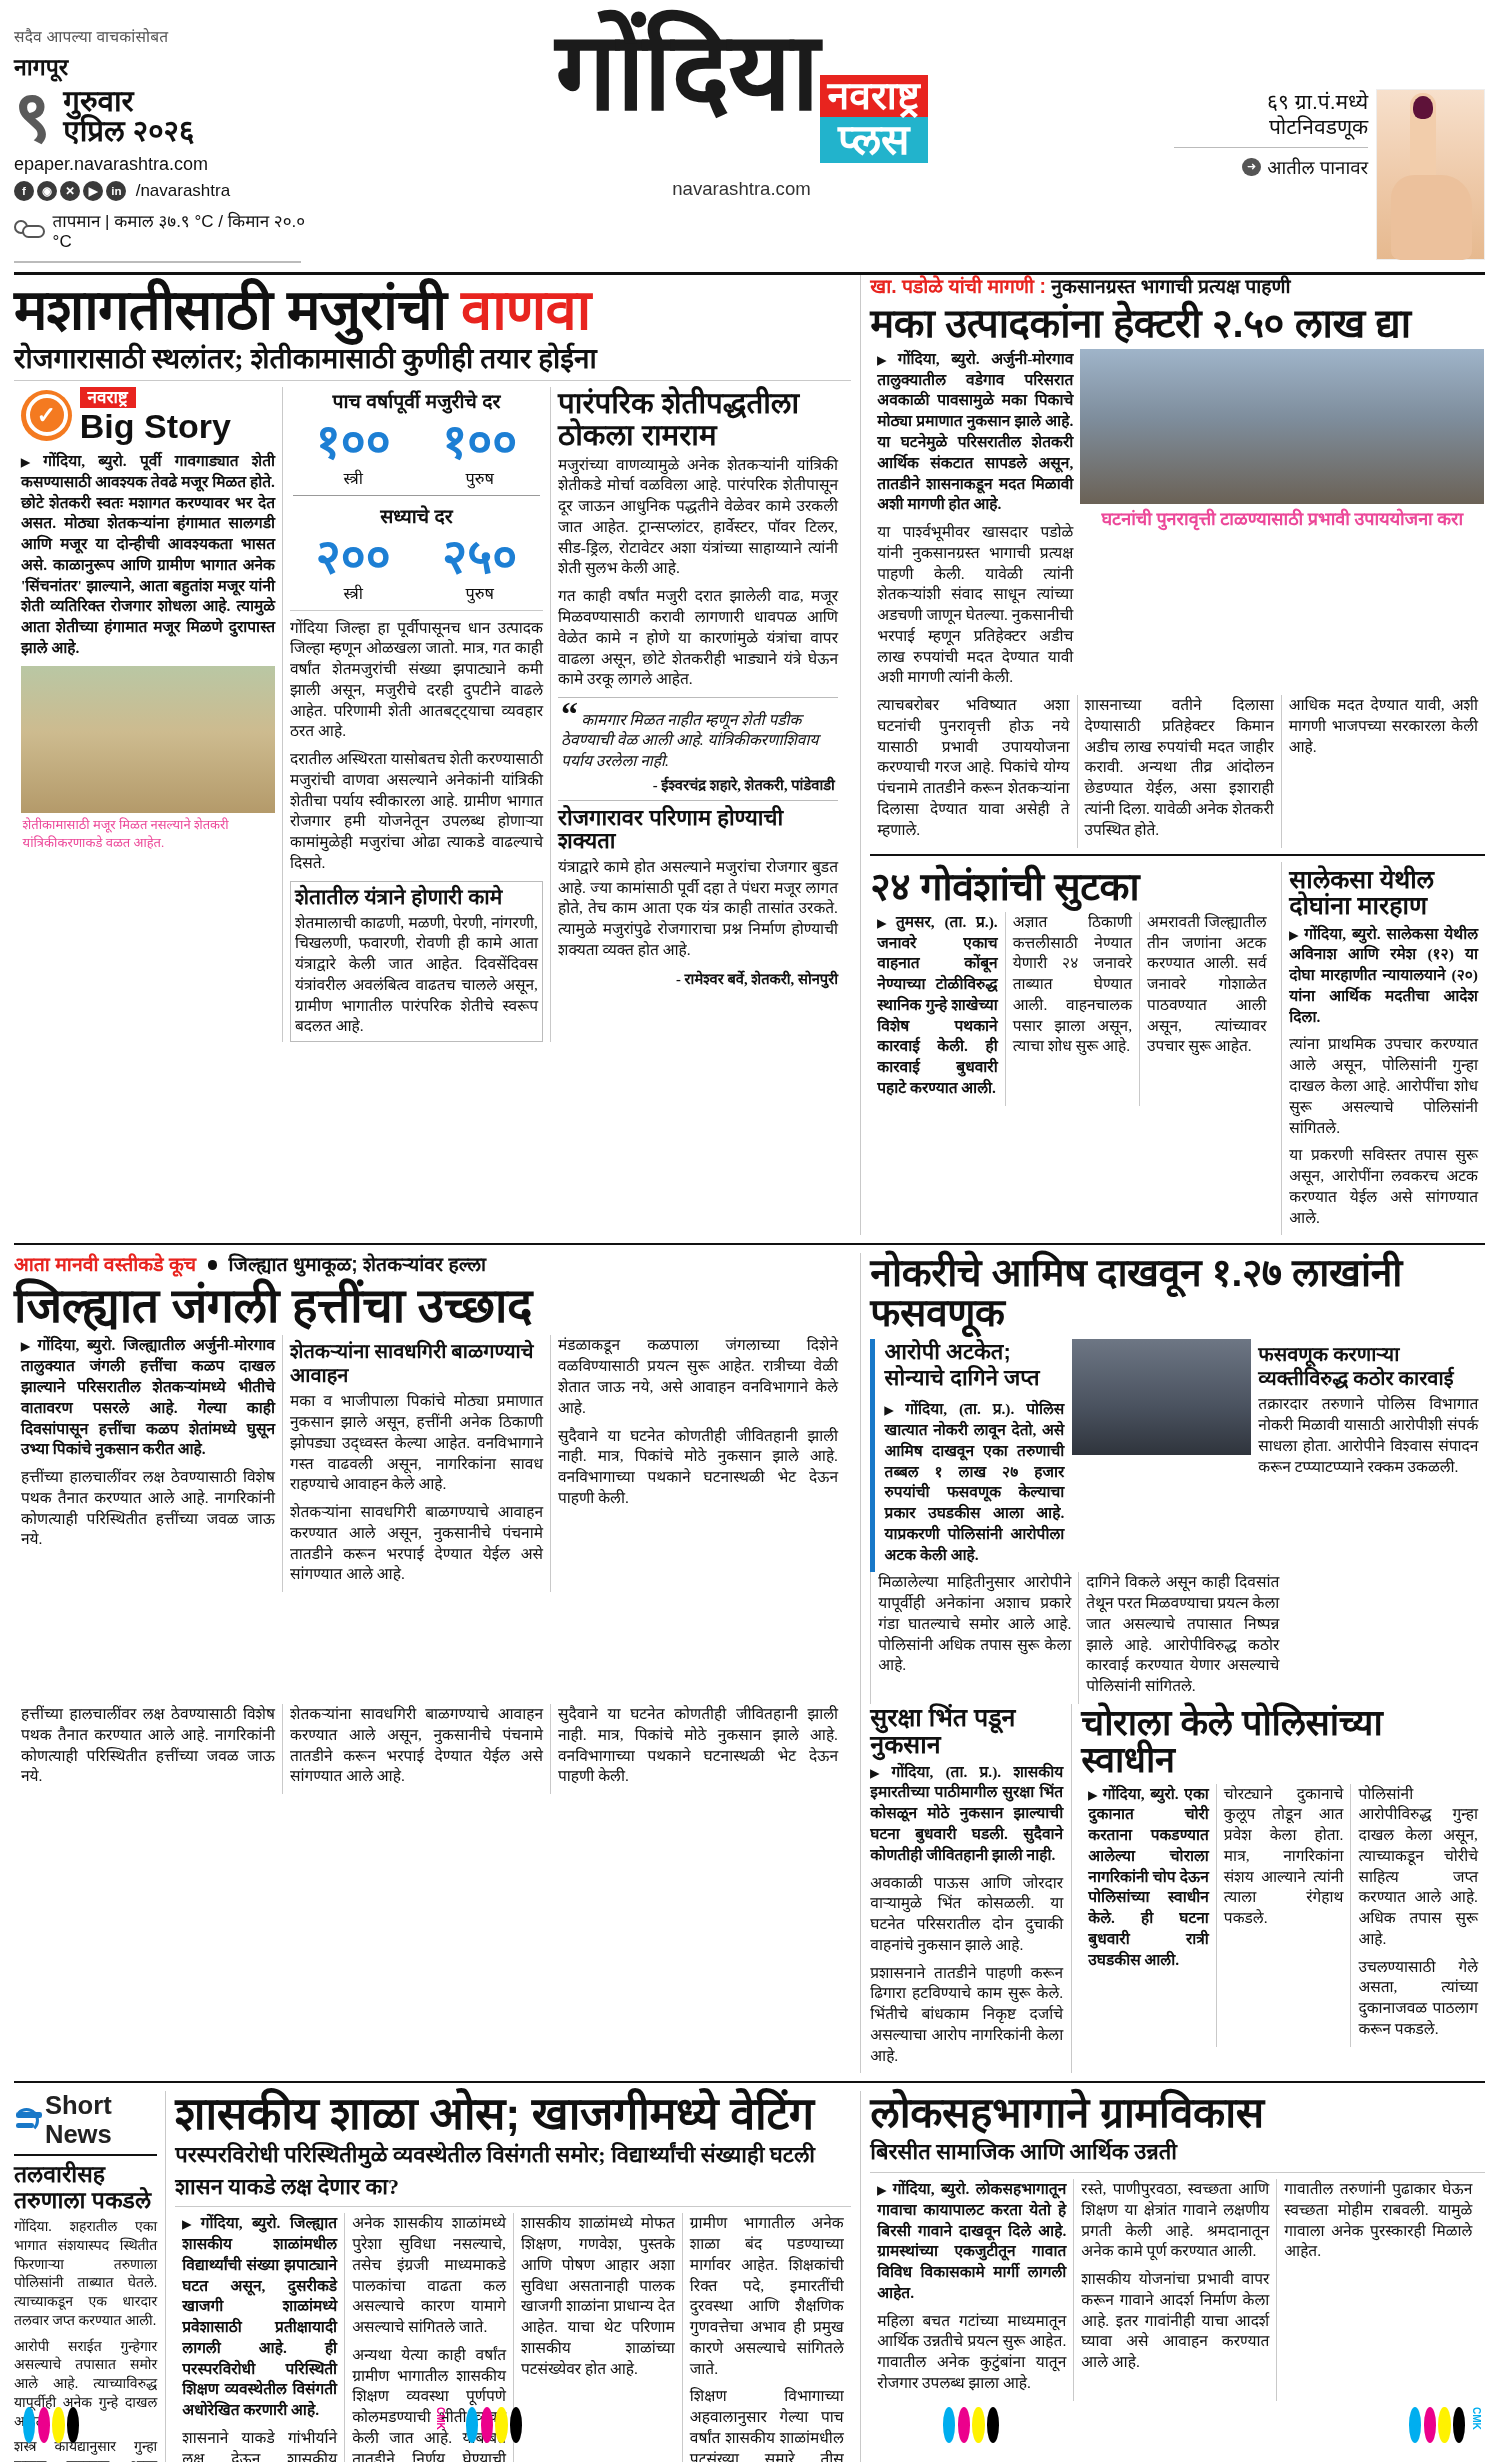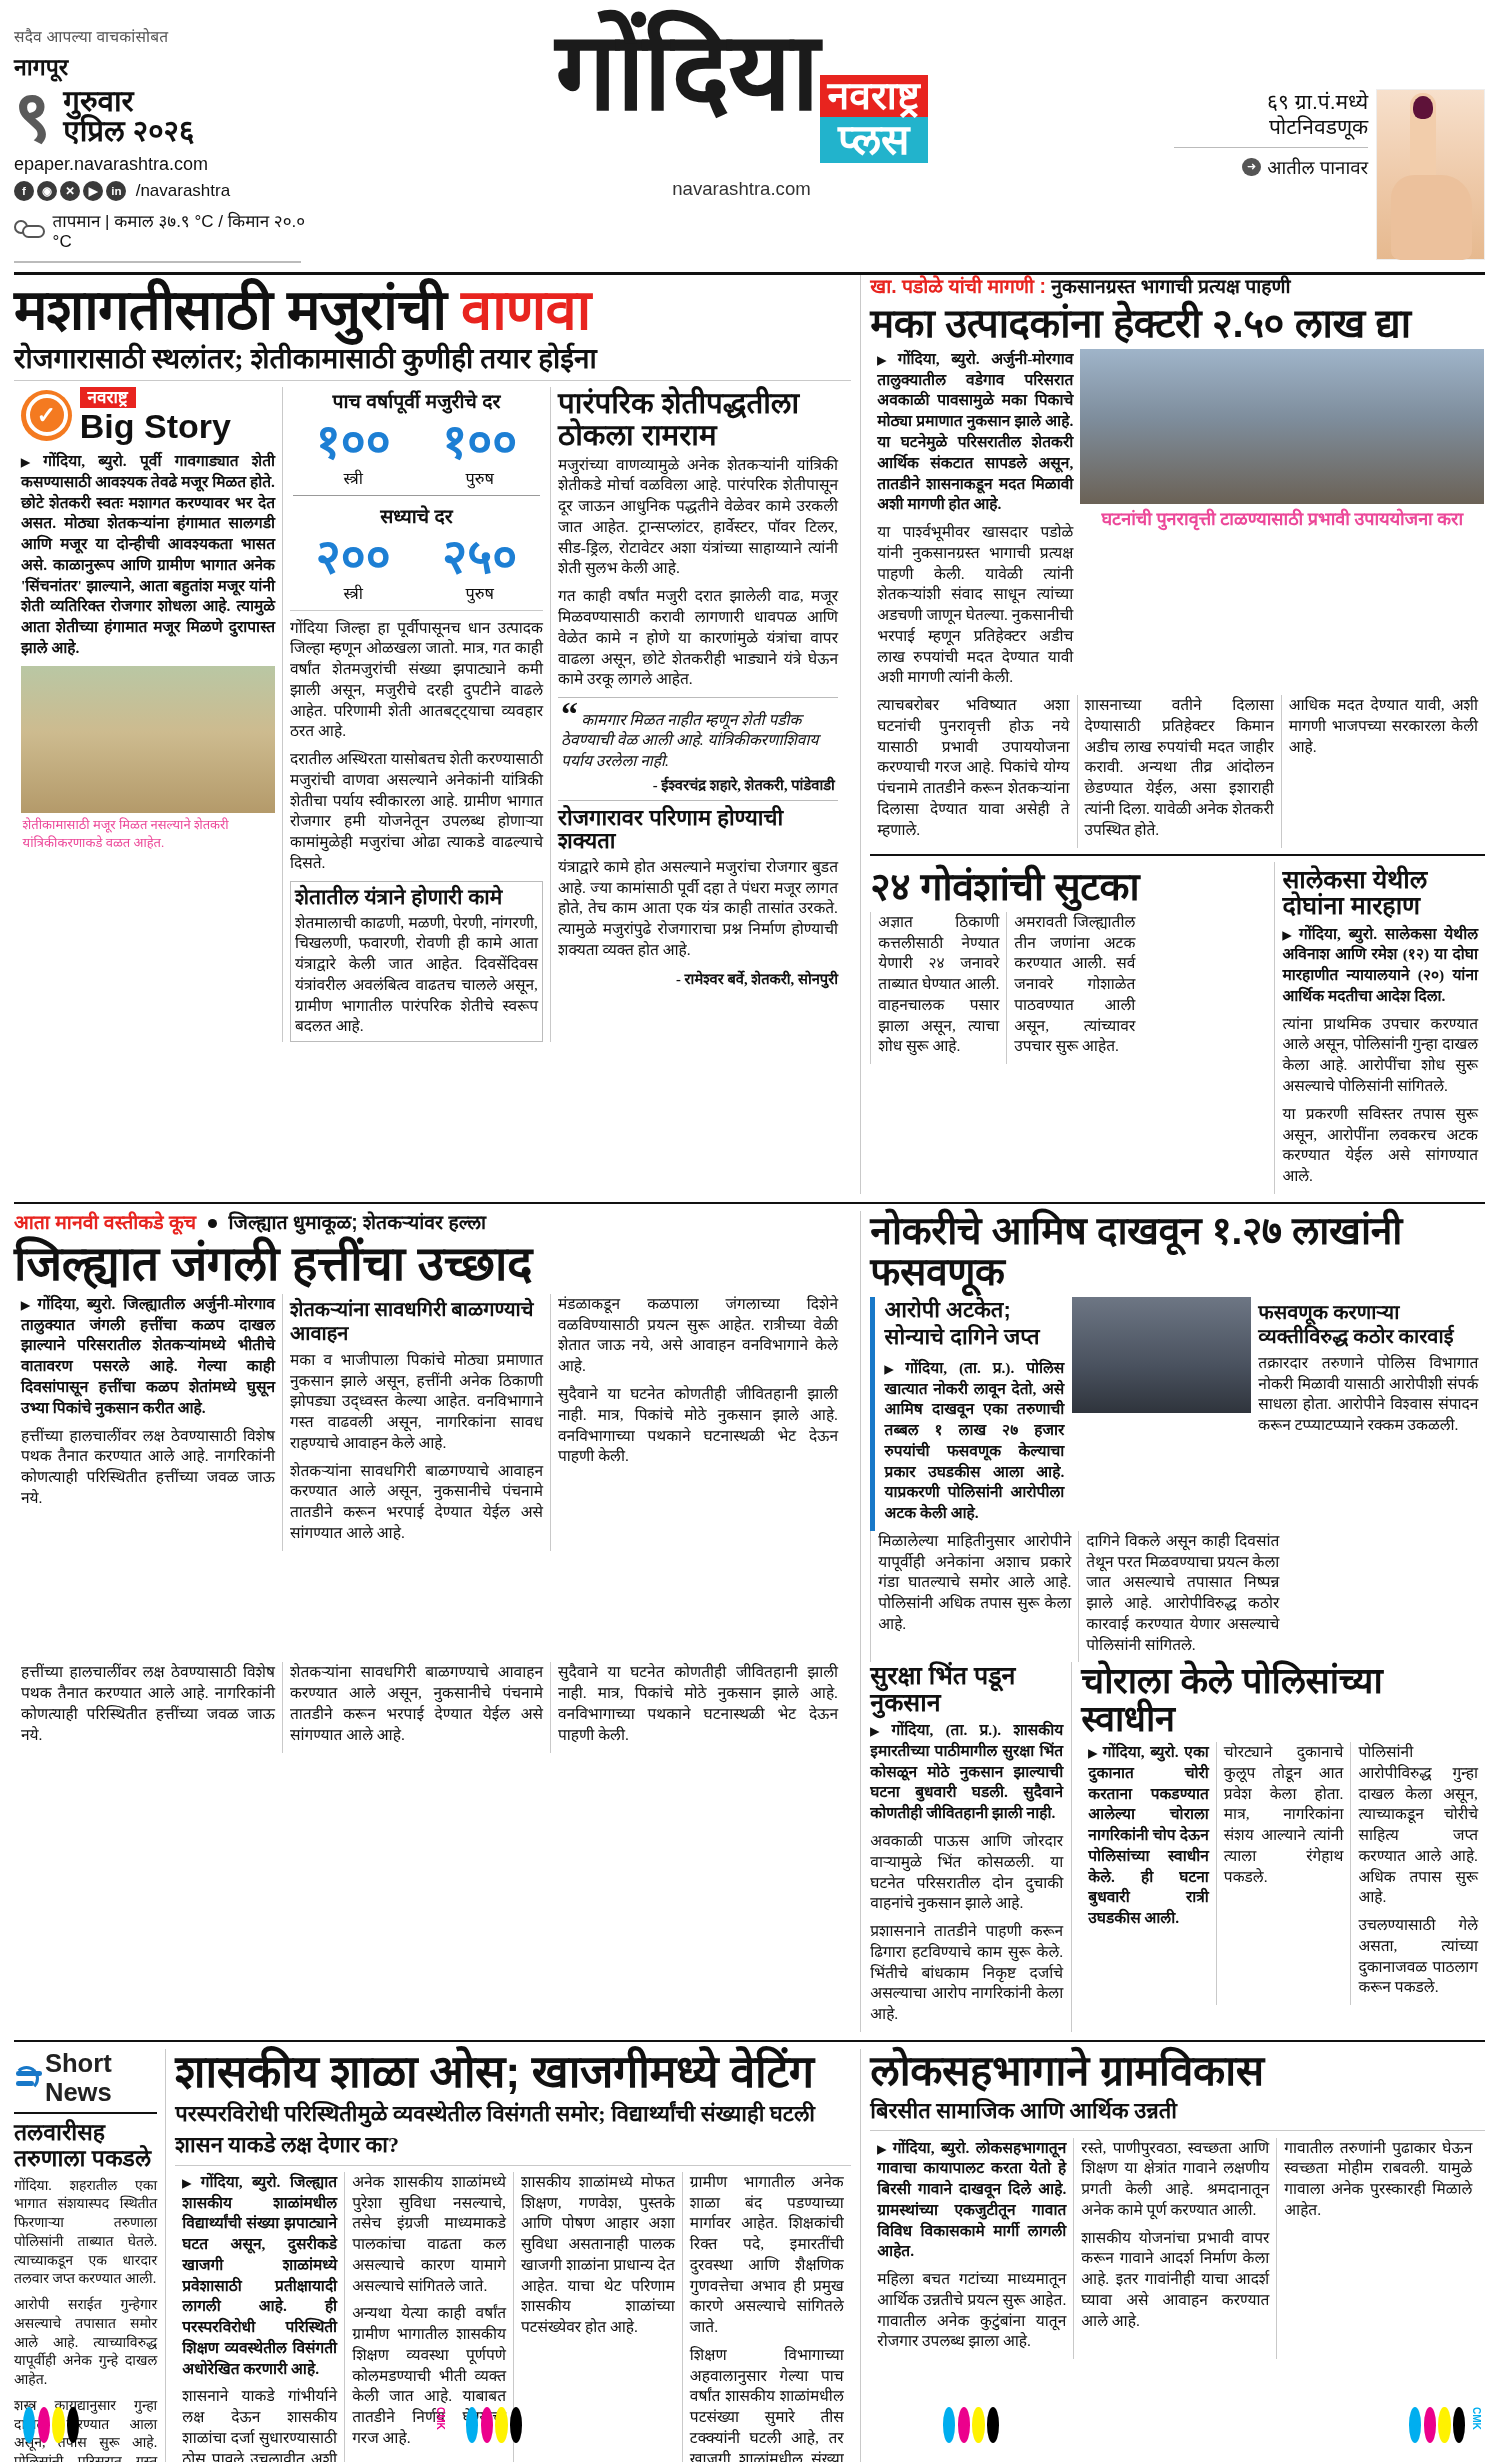--- a/index.html
+++ b/index.html
@@ -342,20 +342,23 @@
           <p class="body">आधिक मदत देण्यात यावी, अशी मागणी भाजपच्या सरकारला केली आहे.</p>
         </div>
       </div>
 
       <div class="hline-b"></div>
 
       <div class="row">
         <div style="width:411px; padding-right:7.8px;">
           <h3 class="head-md" style="font-size:39px;">२४ गोवंशांची सुटका</h3>
           <div class="row">
+            <div class="col" style="width:136px;">
+                <p class="body byline">तुमसर, (ता. प्र.). जनावरे एकाच वाहनात कोंबून नेण्याच्या टोळीविरुद्ध स्थानिक गुन्हे शाखेच्या विशेष पथकाने कारवाई केली. ही कारवाई बुधवारी पहाटे करण्यात आली.</p>
+              </div>
             <div class="col vline" style="width:136px;">
                 <p class="body">अज्ञात ठिकाणी कत्तलीसाठी नेण्यात येणारी २४ जनावरे ताब्यात घेण्यात आली. वाहनचालक पसार झाला असून, त्याचा शोध सुरू आहे.</p>
               </div>
             <div class="col vline" style="width:136px;">
                 <p class="body">अमरावती जिल्ह्यातील तीन जणांना अटक करण्यात आली. सर्व जनावरे गोशाळेत पाठवण्यात आली असून, त्यांच्यावर उपचार सुरू आहेत.</p>
               </div>
           </div>
         </div>
         <div class="col vline" style="width:214px;">
           <h3 class="head-sm" style="font-size:25px;margin-top:4px;">

